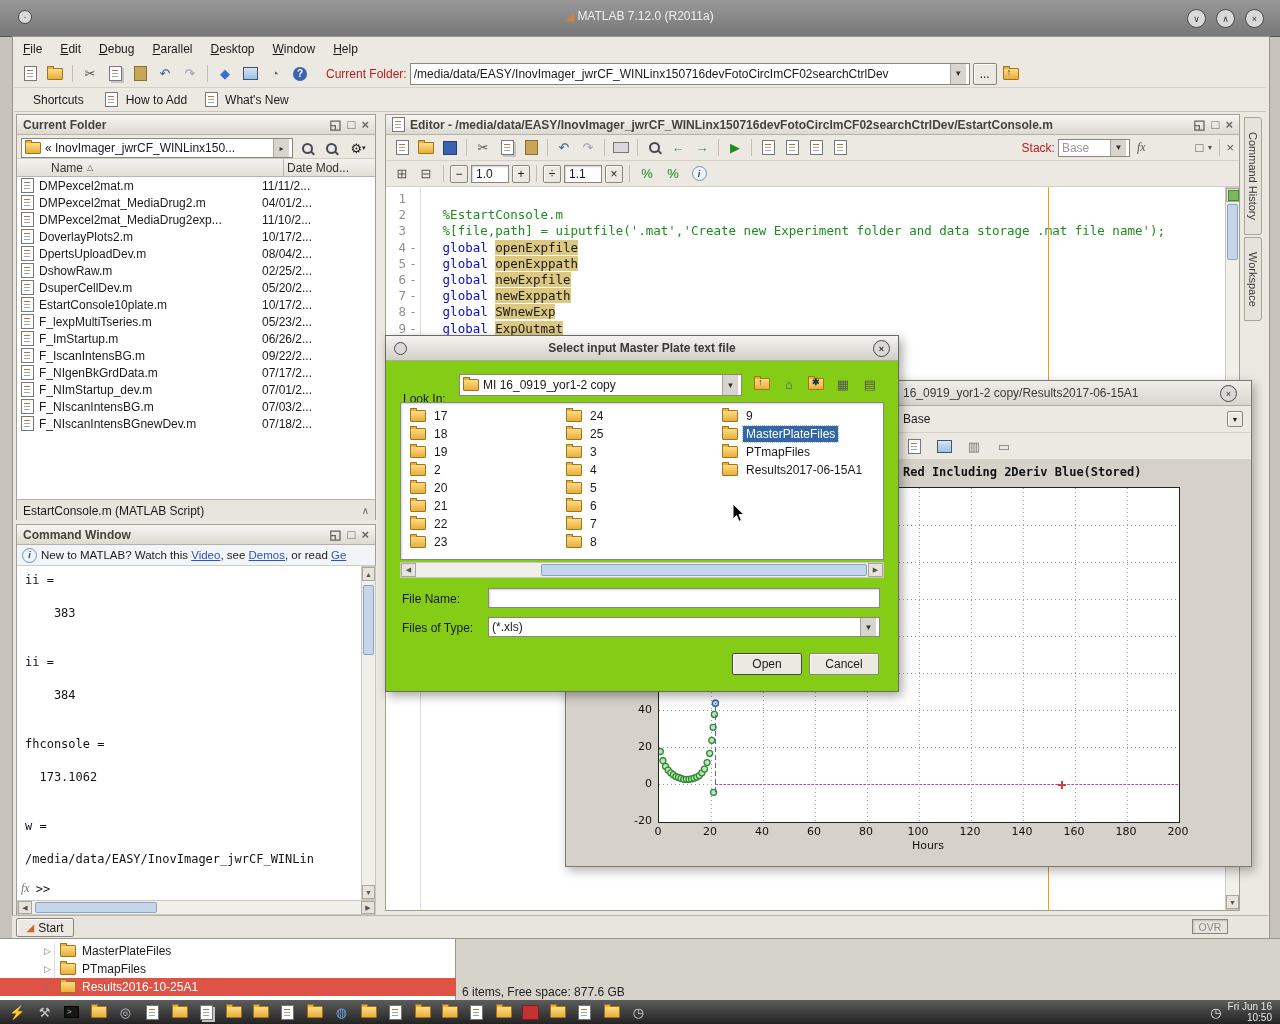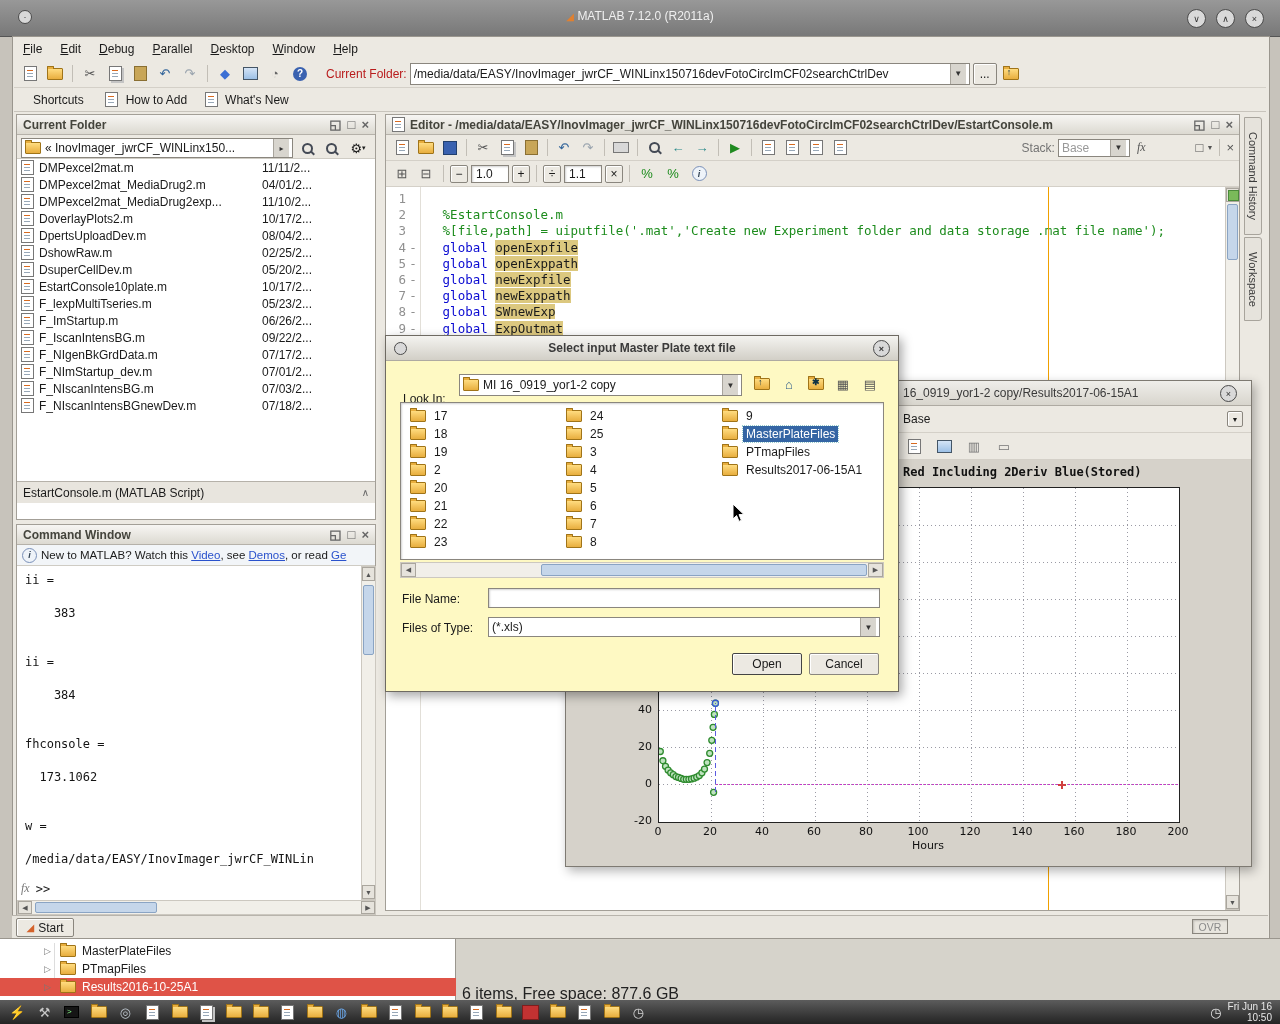--- a/index.html
+++ b/index.html
@@ -74,21 +74,21 @@
   .seg-var{background:#dcc87f}
   
   .sarr{background:#e6e3dc;border:1px solid #aaa69e;color:#555;font-size:7px;display:flex;align-items:center;
         justify-content:center;box-sizing:border-box}
   .strack{background:#f1efe9;border:1px solid #ccc8c0;box-sizing:border-box}
   .sthumb{background:#c5d6ea;border:1px solid #8aa4c4;border-radius:2px;box-sizing:border-box}
   
   .vtab{writing-mode:vertical-rl;background:#e6e3dc;border:1px solid #a8a49c;color:#3a3a3a;
         display:flex;align-items:center;justify-content:center;font-size:11px;border-radius:0 3px 3px 0;box-sizing:border-box}
   
-  .dlg{background:#fef9c3;border:1px solid #6e6a62;box-shadow:3px 4px 10px rgba(0,0,0,.35)}
+  .dlg{background:#84cc16;border:1px solid #6e6a62;box-shadow:3px 4px 10px rgba(0,0,0,.35)}
   .dlg-title{height:24px;background:linear-gradient(#f4f3f0,#d2cfc7);border-bottom:1px solid #aeaaa2;display:flex;
              align-items:center;justify-content:center;font-weight:bold;color:#3a3a3a;position:relative}
   .ditem{height:18px;display:flex;align-items:center;gap:5px;padding:0 3px}
   .ditem .dlabel{padding:1px 3px;white-space:nowrap}
   .ditem.sel .dlabel{background:#3465a4;color:#fff;outline:1px dotted #9cc}
   
   .fig{position:absolute;background:#d6d2ca;border:1px solid #7e7a72;box-shadow:3px 4px 10px rgba(0,0,0,.3)}
   .axlab{position:absolute;font:11px "DejaVu Sans",sans-serif;color:#111}
   
   .fm-row{height:18px;display:flex;align-items:center;gap:6px;padding-left:44px;box-sizing:border-box}
@@ -216,20 +216,26 @@
           <span class="search-ic"></span>
         </span>
       <span class="tbi" style="width:20px">
           <span class="search-ic"></span>
         </span>
       <span class="tbi" style="width:26px">
           <span class="gly">⚙</span>
           <span style="font-size:7px">▾</span>
         </span>
     </div>
+    <div class="colhdr">
+      <span style="margin-left:34px">Name</span>
+      <span style="font-size:8px;margin-left:4px;color:#555">△</span>
+      <span style="position:absolute;left:266px;width:1px;height:18px;background:#b9b5ad"></span>
+      <span style="margin-left:auto;margin-right:2px;width:86px;overflow:hidden;white-space:nowrap">Date Mod...</span>
+    </div>
     <div id="cf-list" style="position:relative;height:322px;overflow:hidden;background:#fff">
         <div class="cfrow">
           <span class="fic"></span>
           <span class="fname">DMPexcel2mat.m</span>
           <span class="fdate">11/11/2...</span>
         </div>
         <div class="cfrow">
           <span class="fic"></span>
           <span class="fname">DMPexcel2mat_MediaDrug2.m</span>
           <span class="fdate">04/01/2...</span>
@@ -420,21 +426,21 @@
           <span class="tbi">
             <span class="fic"></span>
           </span>
           <span class="tbi">
             <span class="fic"></span>
           </span>
           <span class="tbi">
             <span class="fic"></span>
           </span>
         </span>
-      <span style="margin-left:auto;color:#737373">Stack:</span>
+      <span style="margin-left:auto;color:#b91c1c">Stack:</span>
       <span class="combo" style="width:72px;height:18px;color:#999">
         <span>Base</span>
         <span class="arrow">▼</span>
       </span>
       <span style="font-family:'Liberation Serif',serif;font-style:italic;color:#555;margin:0 4px">fx</span>
       <span style="width:40px"></span>
       <span class="gly" style="color:#555">□</span>
       <span style="font-size:7px;color:#555">▼</span>
       <span class="tsep"></span>
       <span class="gly" style="color:#555">×</span>
@@ -794,21 +800,21 @@
           <span>PTmapFiles</span>
         </div>
         <div class="fm-row hl">
           <span class="exp">▷</span>
           <span class="fold"></span>
           <span>Results2016-10-25A1</span>
         </div>
       </div>
   </div>
   <div class="abs" style="left:456px;top:938px;width:824px;height:62px;background:#d6d3cb;border-top:1px solid #9a968e;box-sizing:border-box">
-    <span style="position:absolute;left:6px;top:46px;font-size:16px;color:#222">6 items, Free space: 877.6 GB</span>
+    <span style="position:absolute;left:6px;top:46px;font-size:12px;color:#222">6 items, Free space: 877.6 GB</span>
   </div>
 
   <div class="abs taskbar" style="left:0;top:1000px;width:1280px;height:24px">
     <span style="display:flex;align-items:center;gap:8px">
         <span class="tbi">
           <span class="gly" style="color: rgb(109, 179, 255);">⚡</span>
         </span>
         <span class="tbi">
           <span class="gly" style="color: rgb(201, 201, 201);">⚒</span>
         </span>

